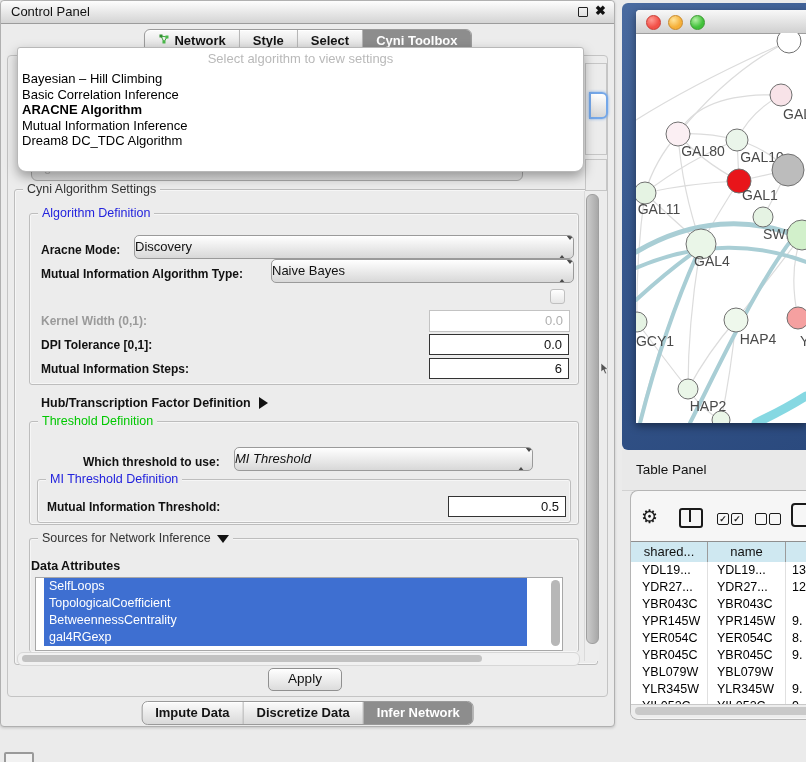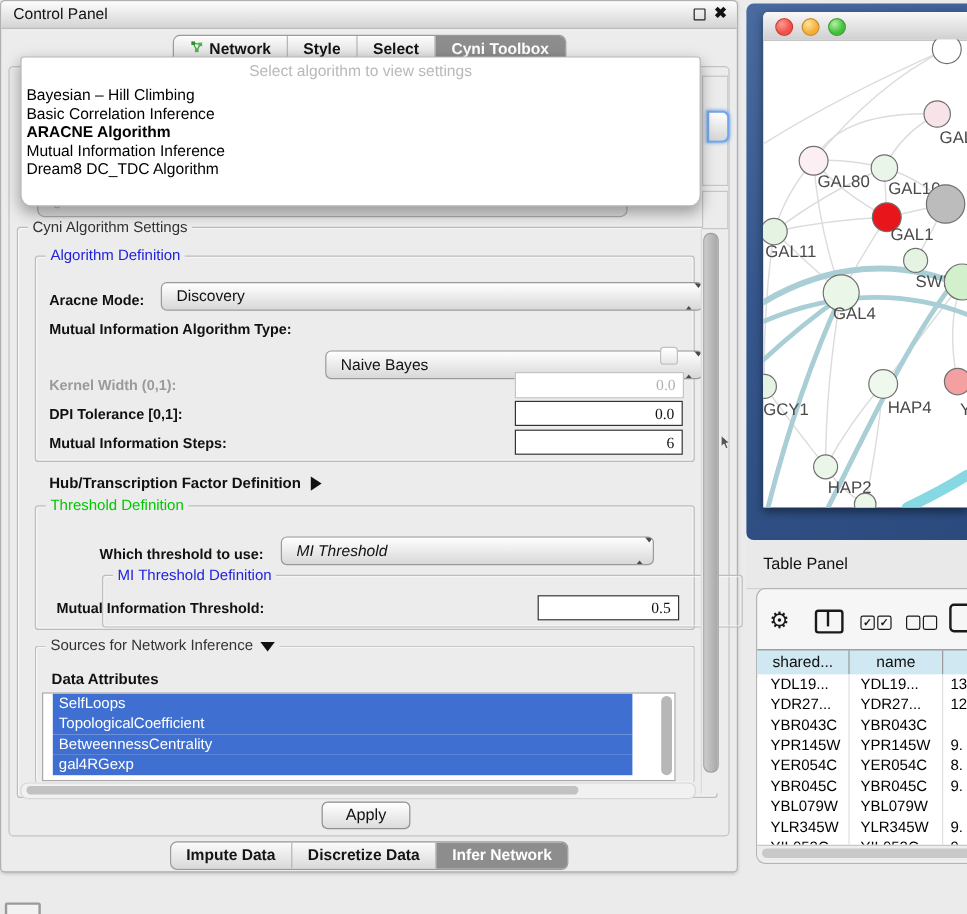--- a/index.html
+++ b/index.html
@@ -26,27 +26,27 @@
   #frame{position:absolute;left:6px;top:54px;width:599px;height:640px;border:1px solid #c4c4c4;
       border-radius:4px;background:#ececec;}
   
   .tbox{position:absolute;border:1px solid #bdbdbd;border-radius:3px;box-shadow:inset 0 0 0 1px rgba(255,255,255,.55);}
   .tbox-label{position:absolute;top:-8px;left:8px;background:#ececec;padding:0 4px;font-size:12.5px;color:#333;white-space:nowrap;}
   .blue{color:#2222dd;}  .green{color:#00c800;}
   .lbl{position:absolute;font-size:12px;font-weight:bold;color:#111;white-space:nowrap;}
   .lbl.dis{color:#9a9a9a;}
   .combo{position:absolute;border:1px solid #9a9a9a;border-radius:5px;
       background:linear-gradient(#ffffff,#d8d8d8);font-size:13px;color:#111;
-      padding-left:12px;overflow:hidden;white-space:nowrap;}
+      overflow:hidden;white-space:nowrap;}
   .combo .ctext{line-height:22px;}
   .spin{position:absolute;right:7px;top:4px;width:8px;}
   .spin .up{width:0;height:0;border-left:4px solid transparent;border-right:4px solid transparent;border-bottom:5px solid #4a4a4a;margin-bottom:3px;}
   .spin .dn{width:0;height:0;border-left:4px solid transparent;border-right:4px solid transparent;border-top:5px solid #4a4a4a;}
   .tinput{position:absolute;background:#fff;font-size:13px;color:#111;text-align:right;
-      padding-right:6px;line-height:20px;font-family:Liberation Serif, serif;}
+      padding-right:6px;line-height:20px;}
   .b-norm{border:1.5px solid #333;}
   .b-dis{border:1px solid #c3c3c3;color:#b0b0b0;}
   .chk{position:absolute;width:13px;height:13px;border:1px solid #c0c0c0;border-radius:3px;
       background:linear-gradient(#fff,#e7e7e7);}
   .tri-r{display:inline-block;width:0;height:0;border-top:6px solid transparent;border-bottom:6px solid transparent;
       border-left:9px solid #111;margin-left:8px;vertical-align:-2px;}
   .tri-d{display:inline-block;width:0;height:0;border-left:6px solid transparent;border-right:6px solid transparent;
       border-top:8px solid #111;margin-left:6px;vertical-align:-1px;}
   
   #attr-list{position:absolute;left:34px;top:576px;width:526px;height:72px;border:1px solid #a8a8a8;background:#fff;overflow:hidden;}
@@ -166,21 +166,21 @@
 
   <div class="tbox" style="left:28px;top:212px;width:548px;height:170px;">
     <span class="tbox-label blue">Algorithm Definition</span>
   </div>
   <span class="lbl" style="left:40px;top:238px;line-height:22px;">Aracne Mode:</span>
   <div class="combo" style="left:133px;top:234px;width:438px;height:22px;">
     <span class="ctext">Discovery</span>
     <span class="spin"><span class="up"></span><span class="dn"></span></span>
   </div>
   <span class="lbl" style="left:40px;top:262px;line-height:22px;">Mutual Information Algorithm Type:</span>
-  <div class="combo" style="left:270px;top:258px;width:301px;height:22px;margin-top:33px;">
+  <div class="combo" style="left:270px;top:258px;width:301px;height:22px;">
     <span class="ctext">Naive Bayes</span>
     <span class="spin"><span class="up"></span><span class="dn"></span></span>
   </div>
   <span class="chk" style="left:549px;top:288px;"></span>
   <span class="lbl dis" style="left:40px;top:313px;">Kernel Width (0,1):</span>
   <div class="tinput b-dis" style="left:428px;top:309px;width:133px;height:20px;">0.0</div>
   <span class="lbl" style="left:40px;top:337px;">DPI Tolerance [0,1]:</span>
   <div class="tinput b-norm" style="left:428px;top:333px;width:132px;height:19px;">0.0</div>
   <span class="lbl" style="left:40px;top:361px;">Mutual Information Steps:</span>
   <div class="tinput b-norm" style="left:428px;top:357px;width:132px;height:19px;">6</div>
@@ -188,30 +188,30 @@
   <span class="lbl" style="left:40px;top:395px;font-size:12.5px;"><span>Hub/Transcription Factor Definition</span><span class="tri-r"></span></span>
 
   <div class="tbox" style="left:28px;top:420px;width:548px;height:102px;">
     <span class="tbox-label green">Threshold Definition</span>
   </div>
   <span class="lbl" style="left:82px;top:450px;line-height:22px;">Which threshold to use:</span>
   <div class="combo" style="left:233px;top:446px;width:297px;height:22px;font-style:italic;">
     <span class="ctext">MI Threshold</span>
     <span class="spin"><span class="up"></span><span class="dn"></span></span>
   </div>
-  <div class="tbox" style="left:36px;top:478px;width:532px;height:42px;margin-left:48px;">
+  <div class="tbox" style="left:36px;top:478px;width:532px;height:42px;">
     <span class="tbox-label blue">MI Threshold Definition</span>
   </div>
   <span class="lbl" style="left:46px;top:499px;">Mutual Information Threshold:</span>
   <div class="tinput b-norm" style="left:447px;top:495px;width:110px;height:19px;">0.5</div>
 
   <div class="tbox" style="left:28px;top:537px;width:548px;height:113px;border-bottom:none;">
     <span class="tbox-label"><span>Sources for Network Inference</span><span class="tri-d"></span></span>
   </div>
-  <span class="lbl" style="left:42px;top:558px;font-size:12.5px;text-align:right;">Data Attributes</span>
+  <span class="lbl" style="left:30px;top:558px;font-size:12.5px;text-align:right;">Data Attributes</span>
   <div id="attr-list">
     <div class="attr-item">SelfLoops</div>
       <div class="attr-item">TopologicalCoefficient</div>
       <div class="attr-item">BetweennessCentrality</div>
       <div class="attr-item">gal4RGexp</div>
       <div class="vthumb"></div>
   </div>
 
   <div class="sb-vtrack">
       <div class="sb-vthumb"></div>

